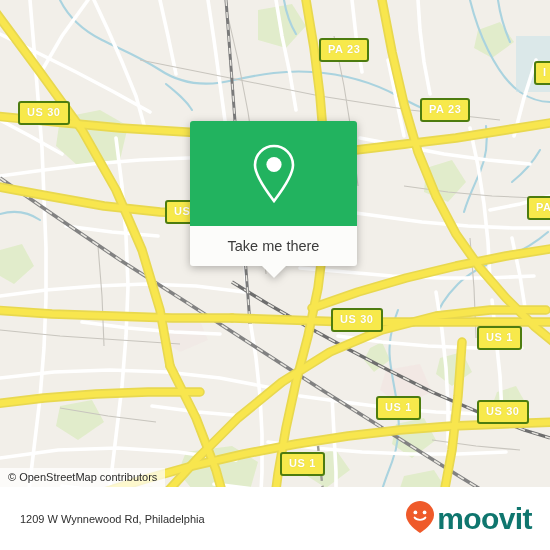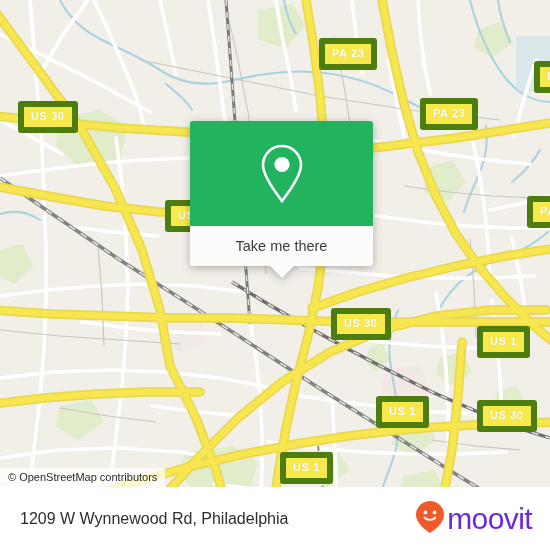--- a/index.html
+++ b/index.html
@@ -29,40 +29,40 @@
     position: absolute;
     left: 0; top: 0;
     width: 550px;
     height: 550px;
   }
 
   
   .shield {
     position: absolute;
     background: #f7e94b;
-    border: 6px solid #4d7c0f;
+    border: 2px solid #4d7c0f;
     border-radius: 3px;
     color: #ffffff;
     font-family: "Liberation Sans", sans-serif;
     font-weight: bold;
     font-size: 11px;
     letter-spacing: 0.6px;
     line-height: 1;
     padding: 4px 7px 5px 7px;
     white-space: nowrap;
     text-shadow: 0 0 1px rgba(190,170,20,.5);
     box-sizing: border-box;
   }
 
   
   #popup {
     position: absolute;
     left: 190px;
     top: 121px;
-    width: 183px;
+    width: 167px;
     z-index: 40;
     filter: drop-shadow(0 2px 4px rgba(0,0,0,0.28));
   }
   #popup-head {
     height: 105px;
     background: #22b35f;
     border-radius: 3px 3px 0 0;
     display: flex;
     align-items: center;
     justify-content: center;
@@ -116,34 +116,34 @@
     height: 63px;
     background: #ffffff;
     z-index: 50;
     display: flex;
     align-items: center;
     justify-content: space-between;
     padding: 0 18px 0 20px;
     box-sizing: border-box;
   }
   #footer-address {
-    font-size: 16px;
+    font-size: 11px;
     color: #2e2e2e;
     font-family: "Liberation Sans", sans-serif;
     white-space: nowrap;
   }
   #brand-logo {
     display: flex;
     align-items: center;
     gap: 2px;
   }
   #brand-wordmark {
     font-size: 30px;
-    font-weight: normal;
-    color: #6d28d9;
+    font-weight: bold;
+    color: #0f766e;
     letter-spacing: -0.6px;
     font-family: "Liberation Sans", sans-serif;
     line-height: 1;
   }
 </style>
 </head>
 <body>
 
 <div id="map-viewport">
 

